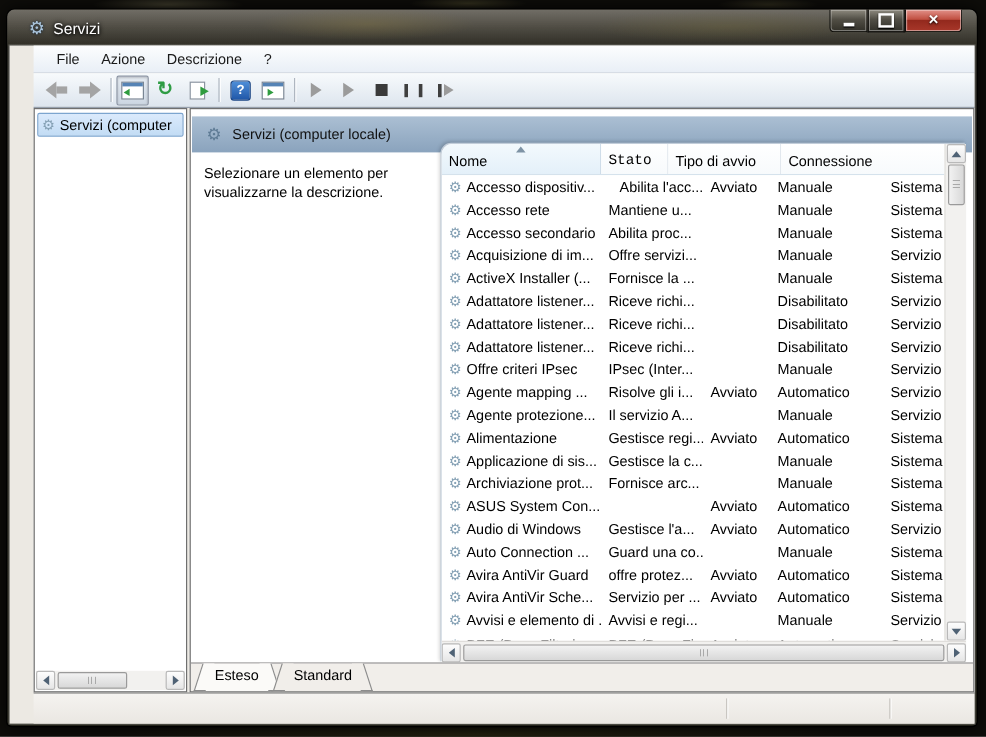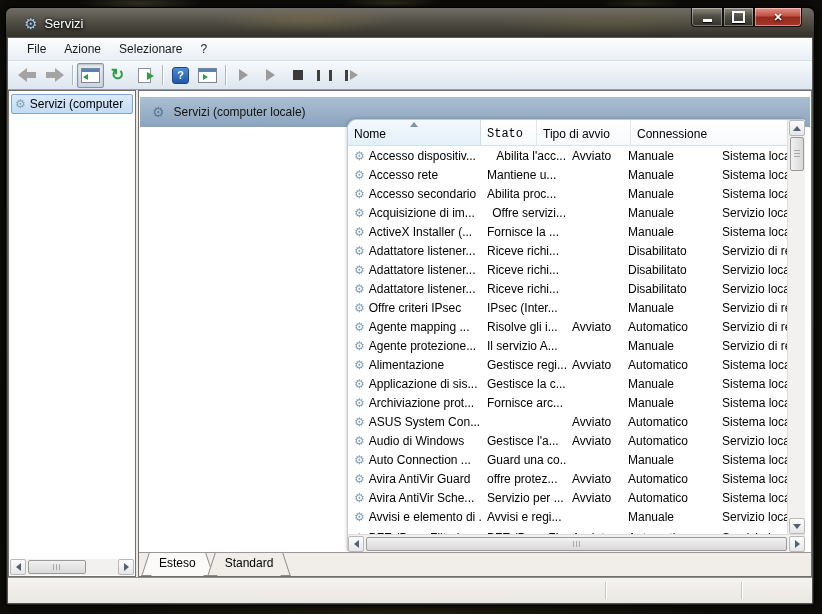--- a/index.html
+++ b/index.html
@@ -46,20 +46,21 @@
     box-shadow:inset 0 0 0 1px rgba(255,255,255,.45);
   }
   .glyph-min{width:9px;height:3px;background:#fff;box-shadow:0 1px 1px #000;margin-top:6px;}
   .glyph-max{width:9px;height:8px;border:2px solid #fff;box-shadow:0 1px 1px #000;}
   .glyph-close{color:#fff;font-size:11px;font-weight:bold;text-shadow:0 1px 2px #000;line-height:1;}
   
   .win-body{
     position:absolute;left:2px;right:2px;top:30px;bottom:2px;
     background:#ece9e3;display:flex;flex-direction:column;
     box-shadow:0 0 0 1px rgba(255,255,255,.22);
+    padding-left:20px;
   }
   .menubar{
     height:22px;display:flex;align-items:center;padding-left:10px;
     background:linear-gradient(#fcfdfe,#e9eff6);
     border-bottom:1px solid #d7dde5;font-size:12px;color:#1a1a1a;
   }
   .menu-item{padding:3px 9px;}
   .toolbar{
     height:28px;display:flex;align-items:center;padding-left:6px;
     background:linear-gradient(#f7fafc,#dde5ee);
@@ -186,21 +187,21 @@
       <div class="win-btn btn-close">
           <span class="glyph-close">✕</span>
         </div>
     </div>
   </div>
 
   <div class="win-body">
     <div class="menubar">
         <span class="menu-item">File</span>
         <span class="menu-item">Azione</span>
-        <span class="menu-item">Selezionare</span>
+        <span class="menu-item">Descrizione</span>
         <span class="menu-item">?</span>
       </div>
     <div class="toolbar">
         <span class="tb-btn">
           <span class="ic ic-back-icon"></span>
         </span>
         <span class="tb-btn">
           <span class="ic ic-forward-icon"></span>
         </span>
         <span class="tb-sep"></span>
@@ -256,20 +257,21 @@
               <span class="tri-r"></span>
             </span>
         </div>
       </div>
 
       <div class="main-pane">
         <div class="band">
           <span class="gear">⚙</span>
           <span>Servizi (computer locale)</span>
         </div>
+        <div class="desc-text">Selezionare un elemento per visualizzarne la descrizione.</div>
 
         <div class="panel">
           <div class="panel-main">
             <div class="grid">
               <div class="grid-header" id="grid-header">
                   <div class="hcell sorted" style="width: 133px;">
                     <span>Nome</span>
                     <span class="sort-tri"></span>
                   </div>
                   <div class="hcell" style="width: 56px; font-family: Liberation Mono, monospace;">
@@ -311,21 +313,21 @@
                     <div class="cell" style="width: 85px;">Abilita proc...</div>
                     <div class="cell" style="width: 56px;"></div>
                     <div class="cell" style="width: 94px;">Manuale</div>
                     <div class="cell" style="flex: 1 1 0%;">Sistema locale</div>
                   </div>
                   <div class="row">
                     <div class="cell name" style="width: 133px;">
                       <span class="gear">⚙</span>
                       <span>Acquisizione di im...</span>
                     </div>
-                    <div class="cell" style="width: 85px; text-align: right;">Offre servizi...</div>
+                    <div class="cell" style="width: 85px;">Offre servizi...</div>
                     <div class="cell" style="width: 56px;"></div>
                     <div class="cell" style="width: 94px;">Manuale</div>
                     <div class="cell" style="flex: 1 1 0%;">Servizio locale</div>
                   </div>
                   <div class="row">
                     <div class="cell name" style="width: 133px;">
                       <span class="gear">⚙</span>
                       <span>ActiveX Installer (...</span>
                     </div>
                     <div class="cell" style="width: 85px;">Fornisce la ...</div>

